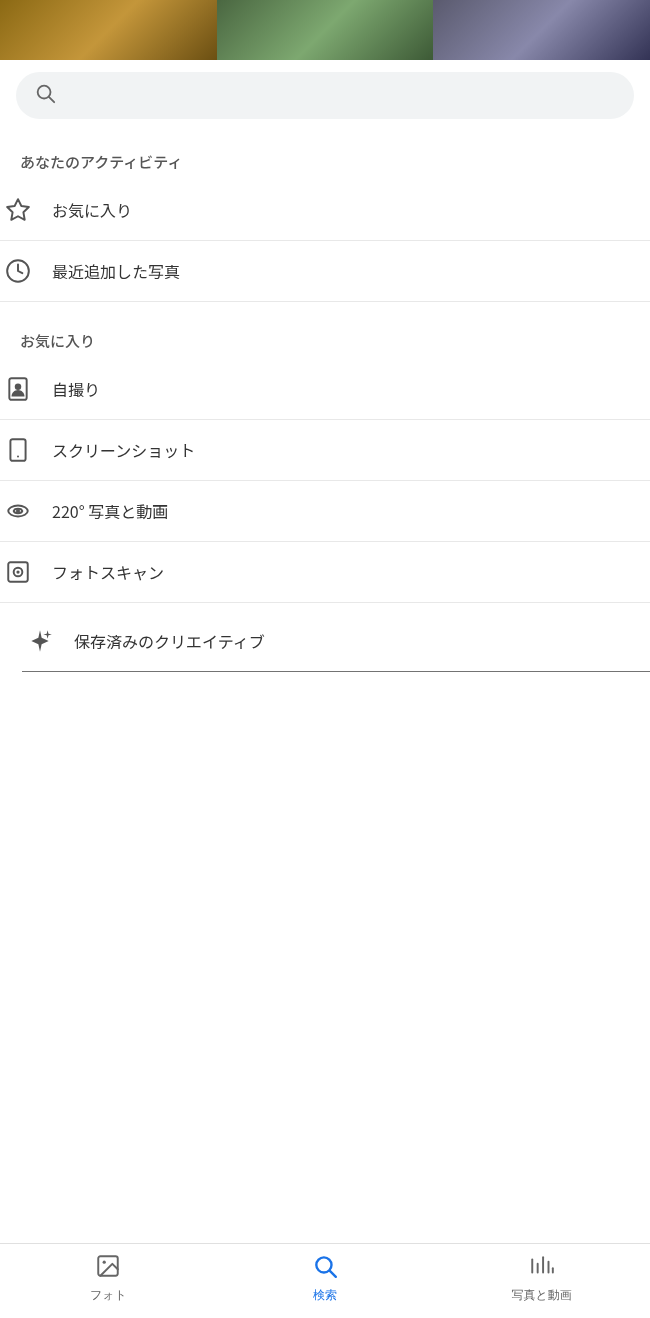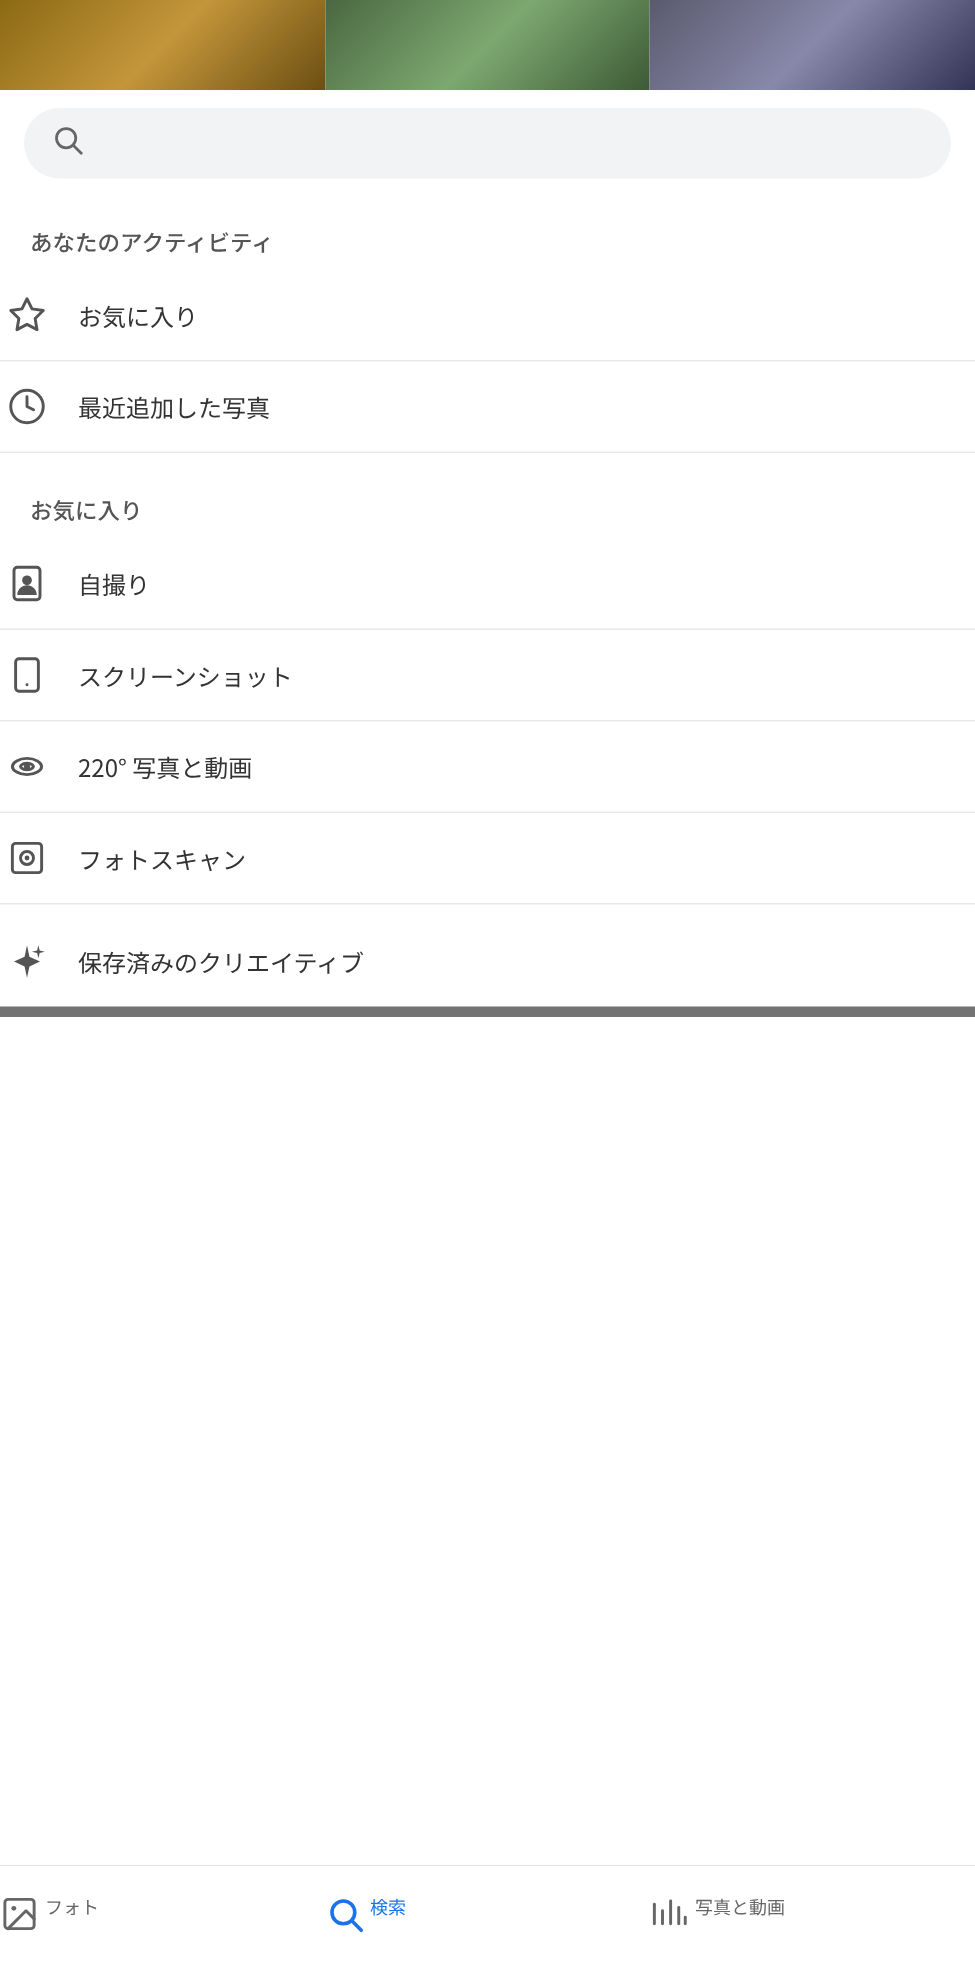--- a/index.html
+++ b/index.html
@@ -114,25 +114,26 @@
       border-top: 1px solid #e0e0e0;
       display: flex;
       justify-content: space-around;
       align-items: center;
       padding: 10px 0 16px 0;
       height: 75px;
     }
 
     .nav-item {
       display: flex;
-      flex-direction: row;
-      align-items: flex-start;
+      flex-direction: column;
+      align-items: center;
       gap: 4px;
       cursor: pointer;
       flex: 1;
+      font-family: Liberation Serif, serif;
     }
 
     .nav-item svg {
       width: 26px;
       height: 26px;
     }
 
     .nav-item-label {
       font-size: 12px;
       color: #666;
@@ -148,21 +149,22 @@
 
     .main-content {
       padding-bottom: 80px;
     }
 
     .spacer-section {
       height: 8px;
     }
 
     .last-item {
-      border-bottom: 7px solid #737373;
+      border-bottom: 1px solid #737373;
+      margin-left: 22px;
     }
   </style>
 </head>
 <body>
 
 <div class="photo-strip">
   <div class="photo"></div>
   <div class="photo"></div>
   <div class="photo"></div>
 </div>

